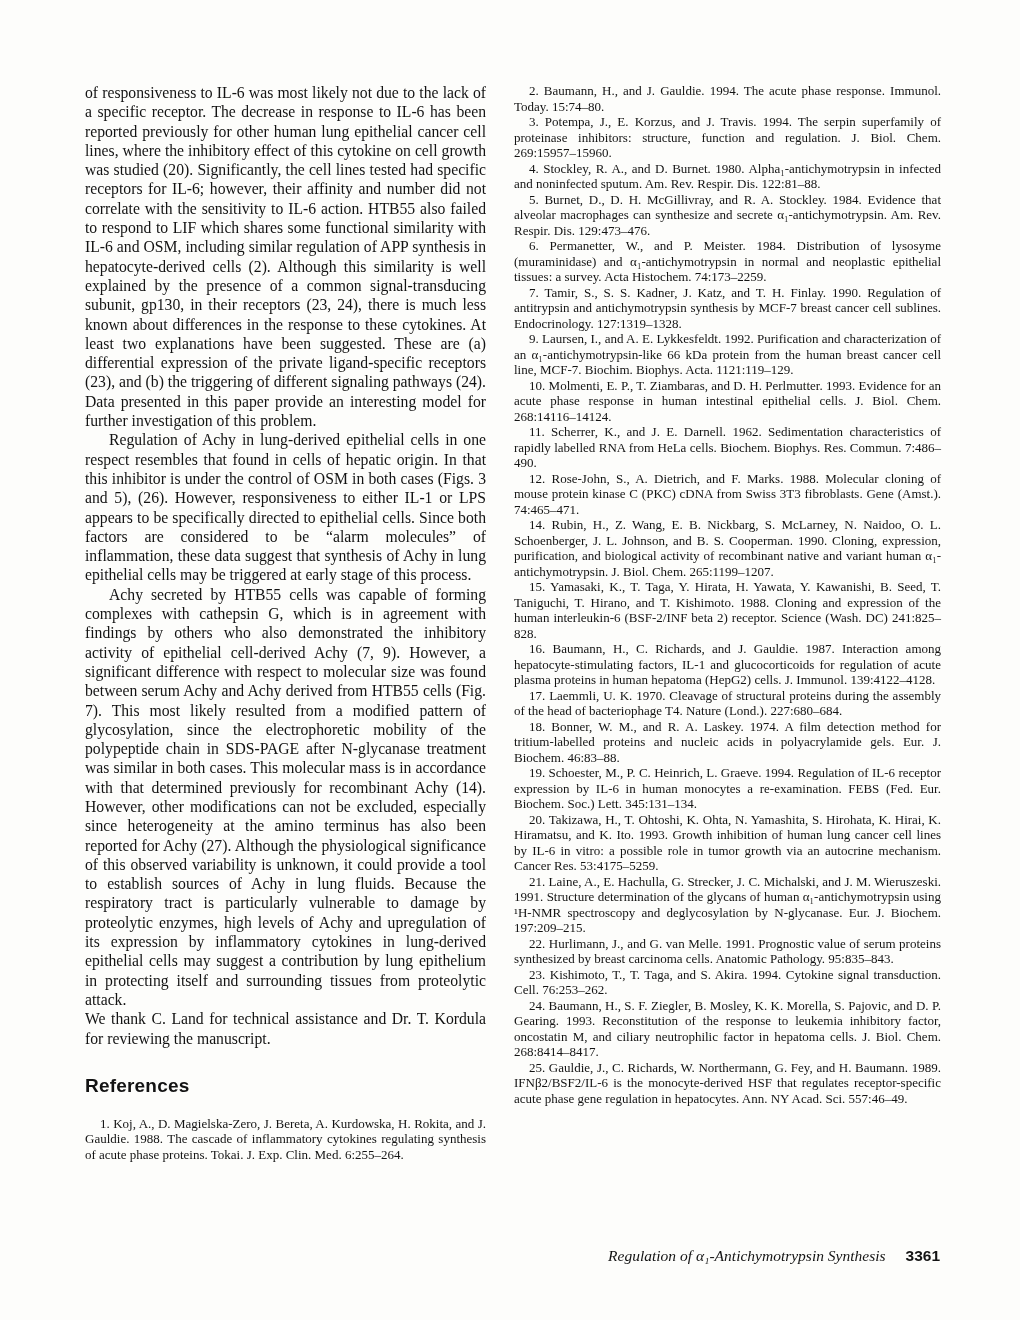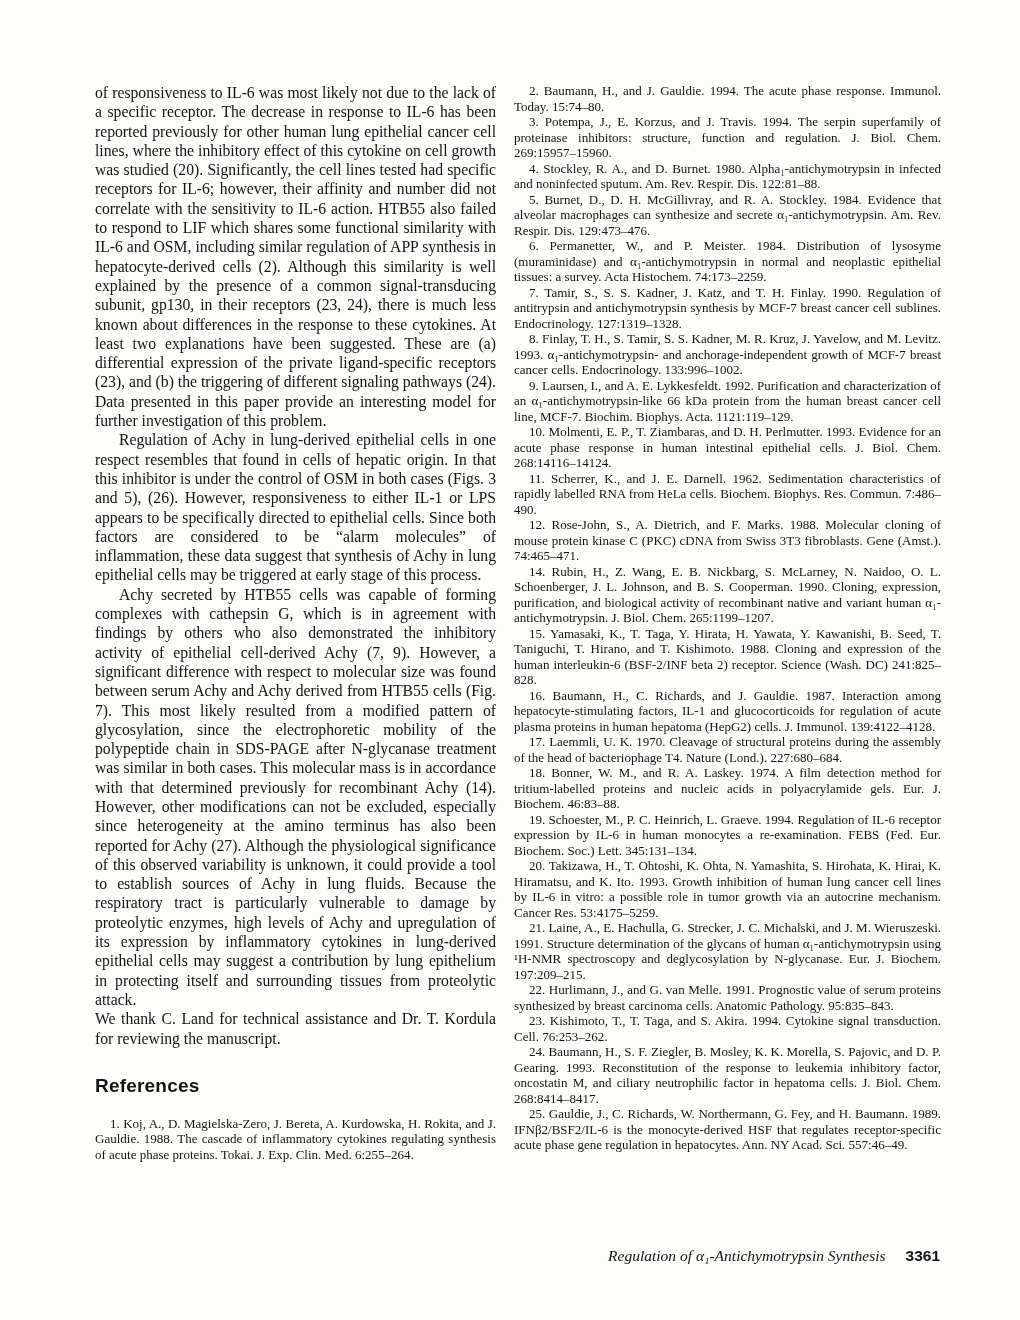--- a/index.html
+++ b/index.html
@@ -6,21 +6,21 @@
   .page {
     position: relative;
     width: 1020px;
     height: 1320px;
     background: #fdfdfb;
     color: #131313;
     font-family: "Liberation Serif", serif;
     overflow: hidden;
   }
   .col { position: absolute; top: 83px; }
-  .col-left  { left: 95px;  width: 401px; }
+  .col-left  { left: 85px;  width: 401px; }
   .col-right { left: 514px; width: 427px; }
 
   .body-para {
     margin: 0;
     font-size: 15.7px;
     line-height: 19.3px;
     text-align: justify;
   }
   .body-text p + p { text-indent: 24px; }
 
@@ -90,21 +90,20 @@
       <p class="ref">3. Potempa, J., E. Korzus, and J. Travis. 1994. The serpin superfamily of proteinase inhibitors: structure, function and regulation. J. Biol. Chem. 269:15957–15960.</p>
 
       <p class="ref">4. Stockley, R. A., and D. Burnet. 1980. Alpha₁-antichymotrypsin in infected and noninfected sputum. Am. Rev. Respir. Dis. 122:81–88.</p>
 
       <p class="ref">5. Burnet, D., D. H. McGillivray, and R. A. Stockley. 1984. Evidence that alveolar macrophages can synthesize and secrete α₁-antichymotrypsin. Am. Rev. Respir. Dis. 129:473–476.</p>
 
       <p class="ref">6. Permanetter, W., and P. Meister. 1984. Distribution of lysosyme (muraminidase) and α₁-antichymotrypsin in normal and neoplastic epithelial tissues: a survey. Acta Histochem. 74:173–2259.</p>
 
       <p class="ref">7. Tamir, S., S. S. Kadner, J. Katz, and T. H. Finlay. 1990. Regulation of antitrypsin and antichymotrypsin synthesis by MCF-7 breast cancer cell sublines. Endocrinology. 127:1319–1328.</p>
 
-      <p class="ref">8. Finlay, T. H., S. Tamir, S. S. Kadner, M. R. Kruz, J. Yavelow, and M. Levitz. 1993. α₁-antichymotrypsin- and anchorage-independent growth of MCF-7 breast cancer cells. Endocrinology. 133:996–1002.</p>
 
       <p class="ref">9. Laursen, I., and A. E. Lykkesfeldt. 1992. Purification and characterization of an α₁-antichymotrypsin-like 66 kDa protein from the human breast cancer cell line, MCF-7. Biochim. Biophys. Acta. 1121:119–129.</p>
 
       <p class="ref">10. Molmenti, E. P., T. Ziambaras, and D. H. Perlmutter. 1993. Evidence for an acute phase response in human intestinal epithelial cells. J. Biol. Chem. 268:14116–14124.</p>
 
       <p class="ref">11. Scherrer, K., and J. E. Darnell. 1962. Sedimentation characteristics of rapidly labelled RNA from HeLa cells. Biochem. Biophys. Res. Commun. 7:486–490.</p>
 
       <p class="ref">12. Rose-John, S., A. Dietrich, and F. Marks. 1988. Molecular cloning of mouse protein kinase C (PKC) cDNA from Swiss 3T3 fibroblasts. Gene (Amst.). 74:465–471.</p>
 
 

